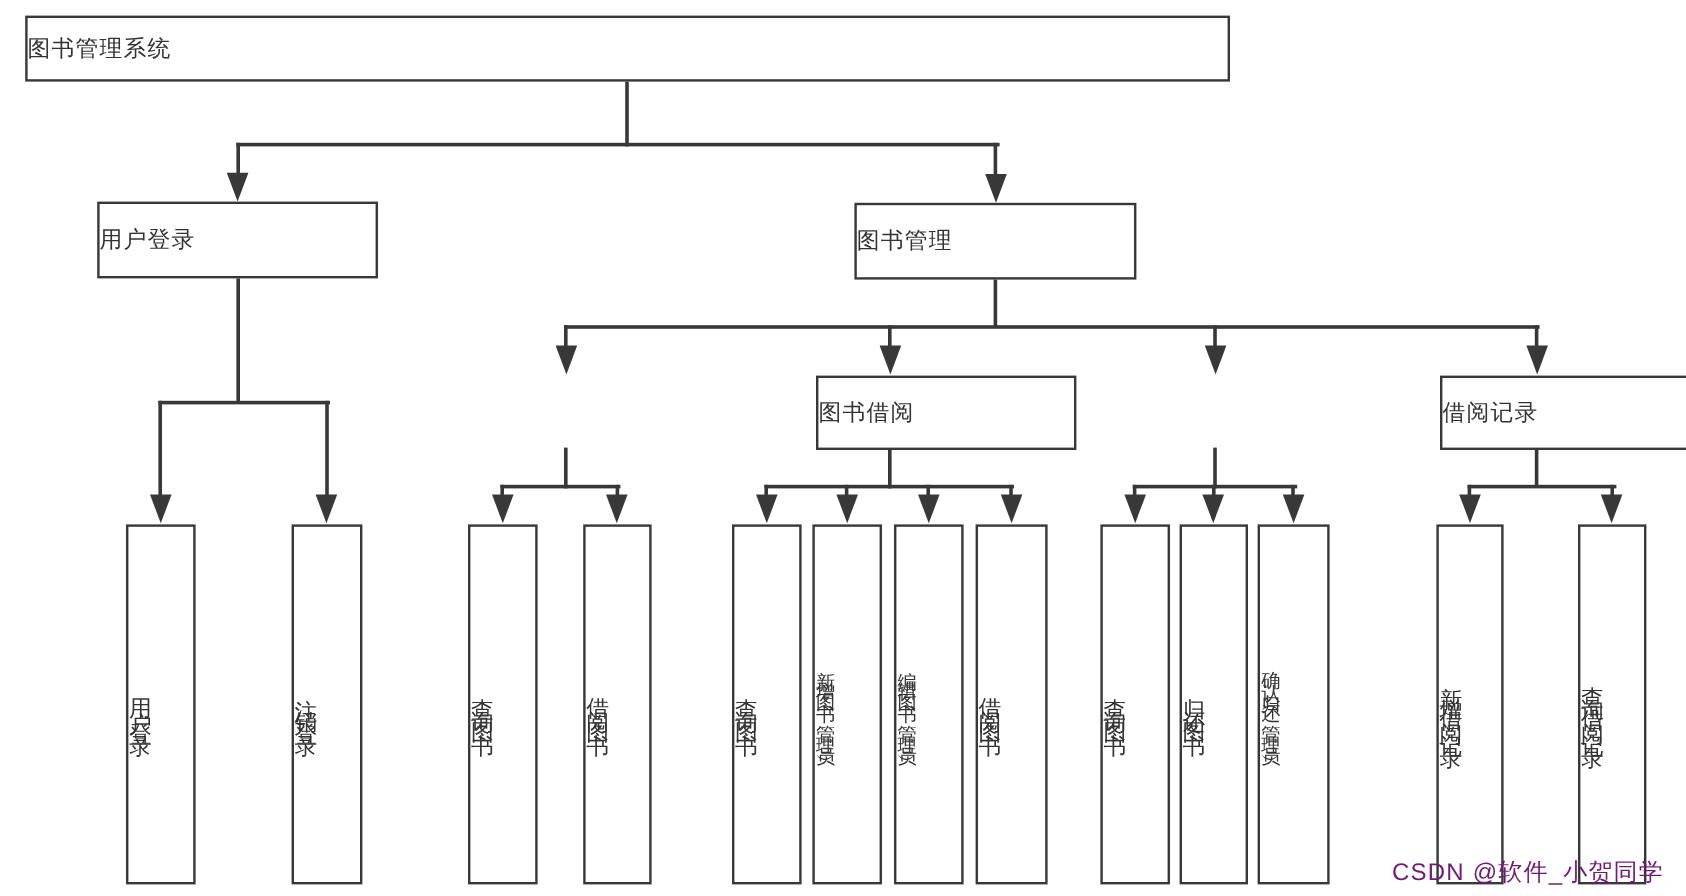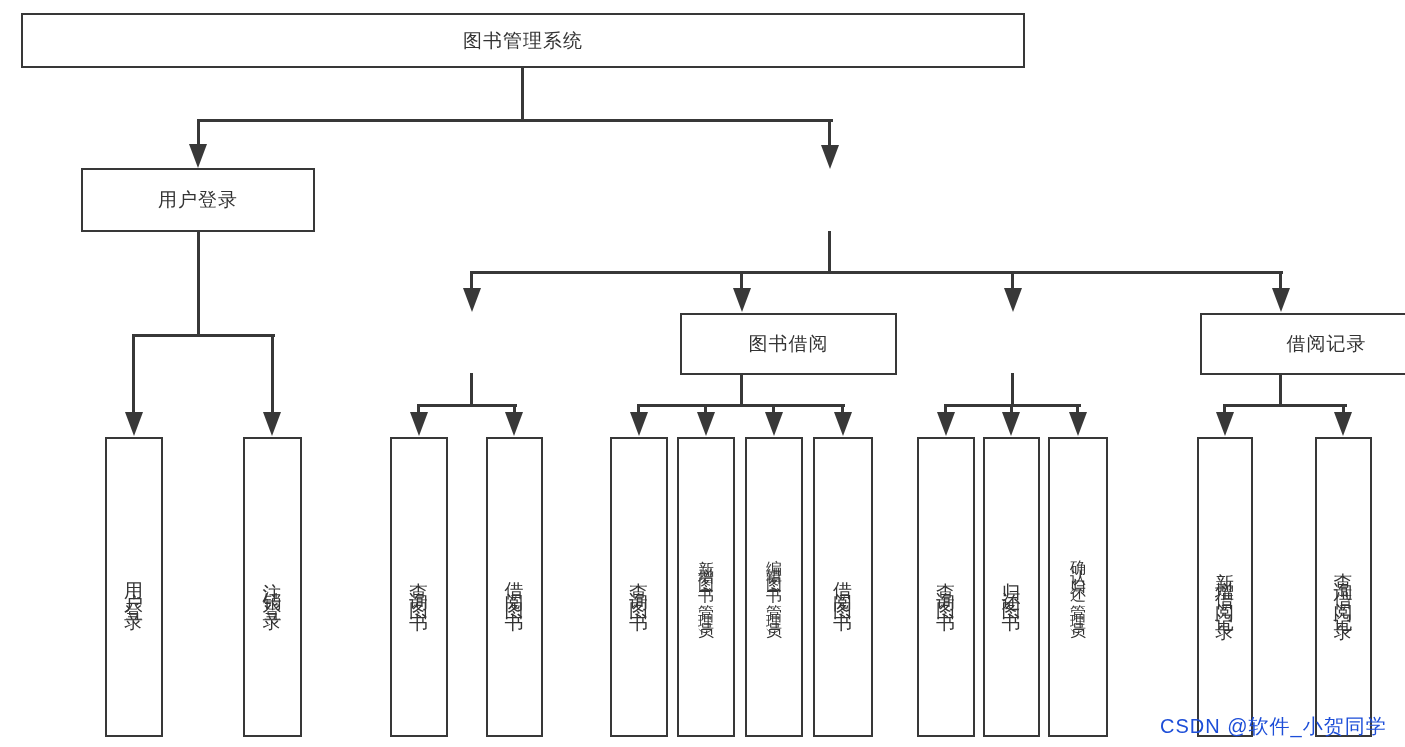--- a/index.html
+++ b/index.html
@@ -5,37 +5,37 @@
   html,body { margin:0; padding:0; background:#ffffff; }
   .canvas {
     position:relative; width:1405px; height:747px;
     background:#ffffff; overflow:hidden;
     font-family:"Liberation Sans","DejaVu Sans",sans-serif;
     color:#333333;
   }
   .box {
     position:absolute; box-sizing:border-box;
     border:2px solid #383838; background:#ffffff;
-    display:flex; align-items:center; justify-content:center;
+    display:flex; align-items:center; justify-content:flex-start;
   }
   .hlabel { font-size:19px; letter-spacing:1px; white-space:nowrap; }
   .vtext {
     writing-mode:vertical-rl; text-orientation:mixed;
     font-size:19px; letter-spacing:10px; line-height:1;
   }
   .long .vtext { font-size:16px; letter-spacing:9px; }
   .line { position:absolute; background:#383838; }
   .ahead {
     position:absolute; width:0; height:0;
     border-left:9px solid transparent; border-right:9px solid transparent;
     border-top:24px solid #383838;
   }
   .watermark {
     position:absolute; left:1160px; top:713px;
-    font-size:20px; letter-spacing:1px; color:#1d4ed8;
+    font-size:20px; letter-spacing:1px; color:#701a75;
     white-space:nowrap;
   }
 </style>
 </head>
 <body>
 
 <div class="canvas">
 
   <div class="line" style="left:521px;top:66px;width:3px;height:56px;"></div>
   <div class="line" style="left:197px;top:119px;width:636px;height:3px;"></div>
@@ -96,20 +96,23 @@
   <div class="line" style="left:1342px;top:404px;width:3px;height:10px;"></div>
   <div class="ahead" style="left:1334px;top:412px;"></div>
 
   <div class="box" style="left:21px;top:13px;width:1004px;height:55px;">
     <span class="hlabel">图书管理系统</span>
   </div>
 
   <div class="box" style="left:81px;top:168px;width:234px;height:64px;">
     <span class="hlabel">用户登录</span>
   </div>
+  <div class="box" style="left:712px;top:169px;width:235px;height:64px;">
+    <span class="hlabel">图书管理</span>
+  </div>
 
   <div class="box" style="left:634px;top:313px;width:217px;height:62px;margin-left:46px;">
     <span class="hlabel">图书借阅</span>
   </div>
   <div class="box" style="left:1200px;top:313px;width:253px;height:62px;">
     <span class="hlabel">借阅记录</span>
   </div>
 
   <div class="box" style="left:105px;top:437px;width:58px;height:300px;">
     <span class="vtext">用户登录</span>

